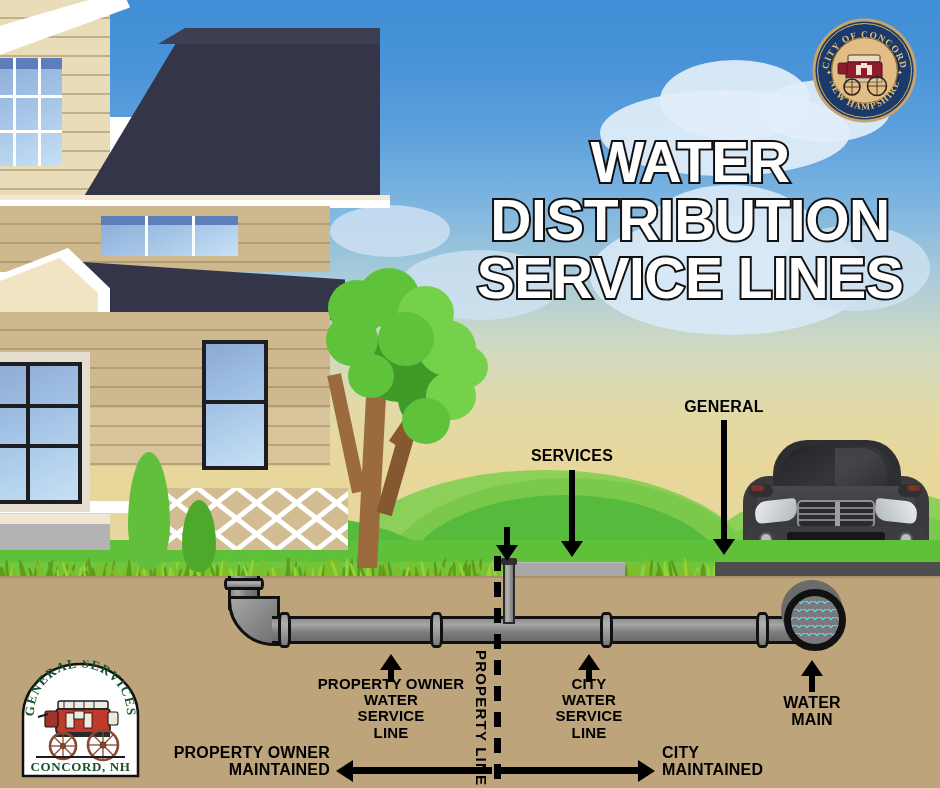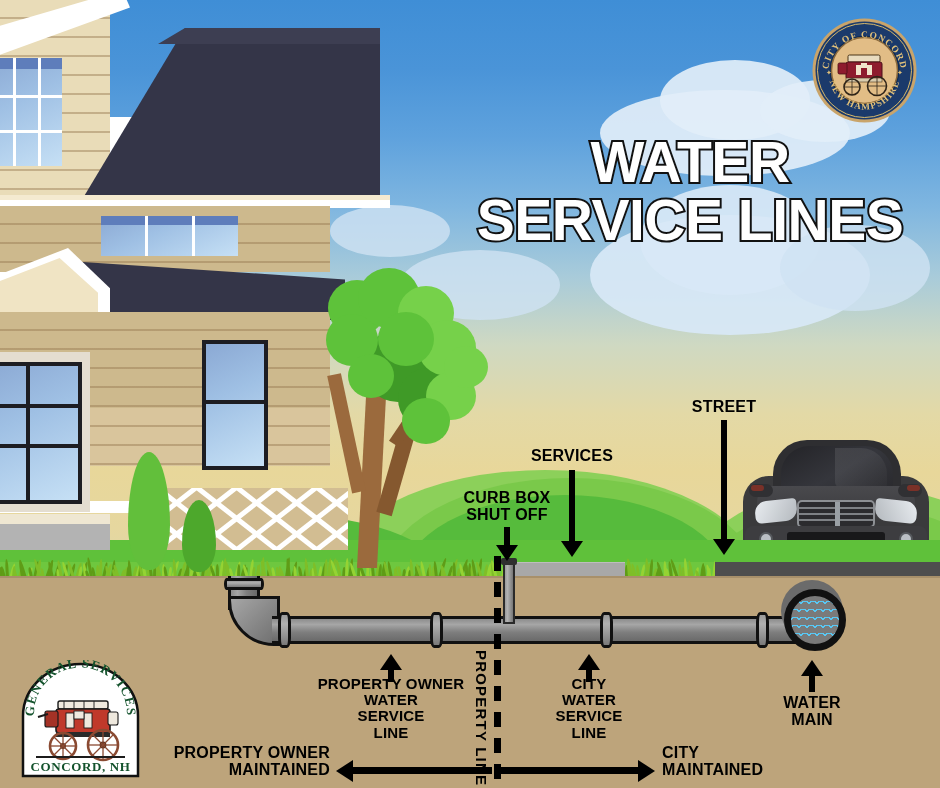--- a/index.html
+++ b/index.html
@@ -594,30 +594,28 @@
     <div class="wave" style="left:2px;top:5px;width:46px;"></div>
     <div class="wave" style="left:0px;top:13px;width:50px;"></div>
     <div class="wave" style="left:0px;top:21px;width:50px;"></div>
     <div class="wave" style="left:0px;top:29px;width:50px;"></div>
     <div class="wave" style="left:2px;top:37px;width:46px;"></div>
   </div>
 
   <div class="propline" style="left:494px;top:556px;height:232px;"></div>
   <div class="propline-label" style="left:473px;top:650px;">PROPERTY LINE</div>
 
-  <div class="lbl" style="left:432px;top:489px;width:150px;font-size:16px;">CURB BOX
-SHUT OFF</div>
   <div class="arrow-shaft" style="left:504px;top:527px;width:6px;height:26px;"></div>
   <div class="arrow-head-down" style="left:496px;top:545px;"></div>
 
   <div class="lbl" style="left:497px;top:447px;width:150px;font-size:16px;">SERVICES</div>
   <div class="arrow-shaft" style="left:569px;top:470px;width:6px;height:76px;"></div>
   <div class="arrow-head-down" style="left:561px;top:541px;"></div>
 
-  <div class="lbl" style="left:649px;top:398px;width:150px;font-size:16px;">STREET</div>
+  <div class="lbl" style="left:649px;top:398px;width:150px;font-size:16px;">GENERAL</div>
   <div class="arrow-shaft" style="left:721px;top:420px;width:6px;height:124px;"></div>
   <div class="arrow-head-down" style="left:713px;top:539px;"></div>
 
   <div class="arrow-head-up" style="left:380px;top:654px;"></div>
   <div class="arrow-shaft" style="left:388px;top:668px;width:6px;height:14px;"></div>
   <div class="lbl" style="left:299px;top:676px;width:184px;font-size:15px;">PROPERTY OWNER
 WATER
 SERVICE
 LINE</div>
 
@@ -638,20 +636,21 @@
   <div class="arrow-head-left" style="left:336px;top:760px;"></div>
   <div class="arrow-shaft" style="left:352px;top:767px;width:140px;height:7px;"></div>
 
   <div class="arrow-shaft" style="left:500px;top:767px;width:140px;height:7px;"></div>
   <div class="arrow-head-right" style="left:638px;top:760px;"></div>
   <div class="lbl" style="left:662px;top:744px;width:180px;font-size:16px;text-align:left;">CITY
 MAINTAINED</div>
 
   <div class="title">
     <span>WATER</span>
+    <span>DISTRIBUTION</span>
     <span>SERVICE LINES</span>
   </div>
 
   <div class="seal">
     <svg viewBox="0 0 105 105" width="105" height="105" aria-hidden="true">
       <defs>
         <path id="arcTop" d="M 16,56 A 36,36 0 0 1 89,56"></path>
         <path id="arcBot" d="M 17,56 A 35,35 0 0 0 88,56"></path>
       </defs>
       <circle cx="52.5" cy="52.5" r="52" fill="#c9a46a"></circle>

